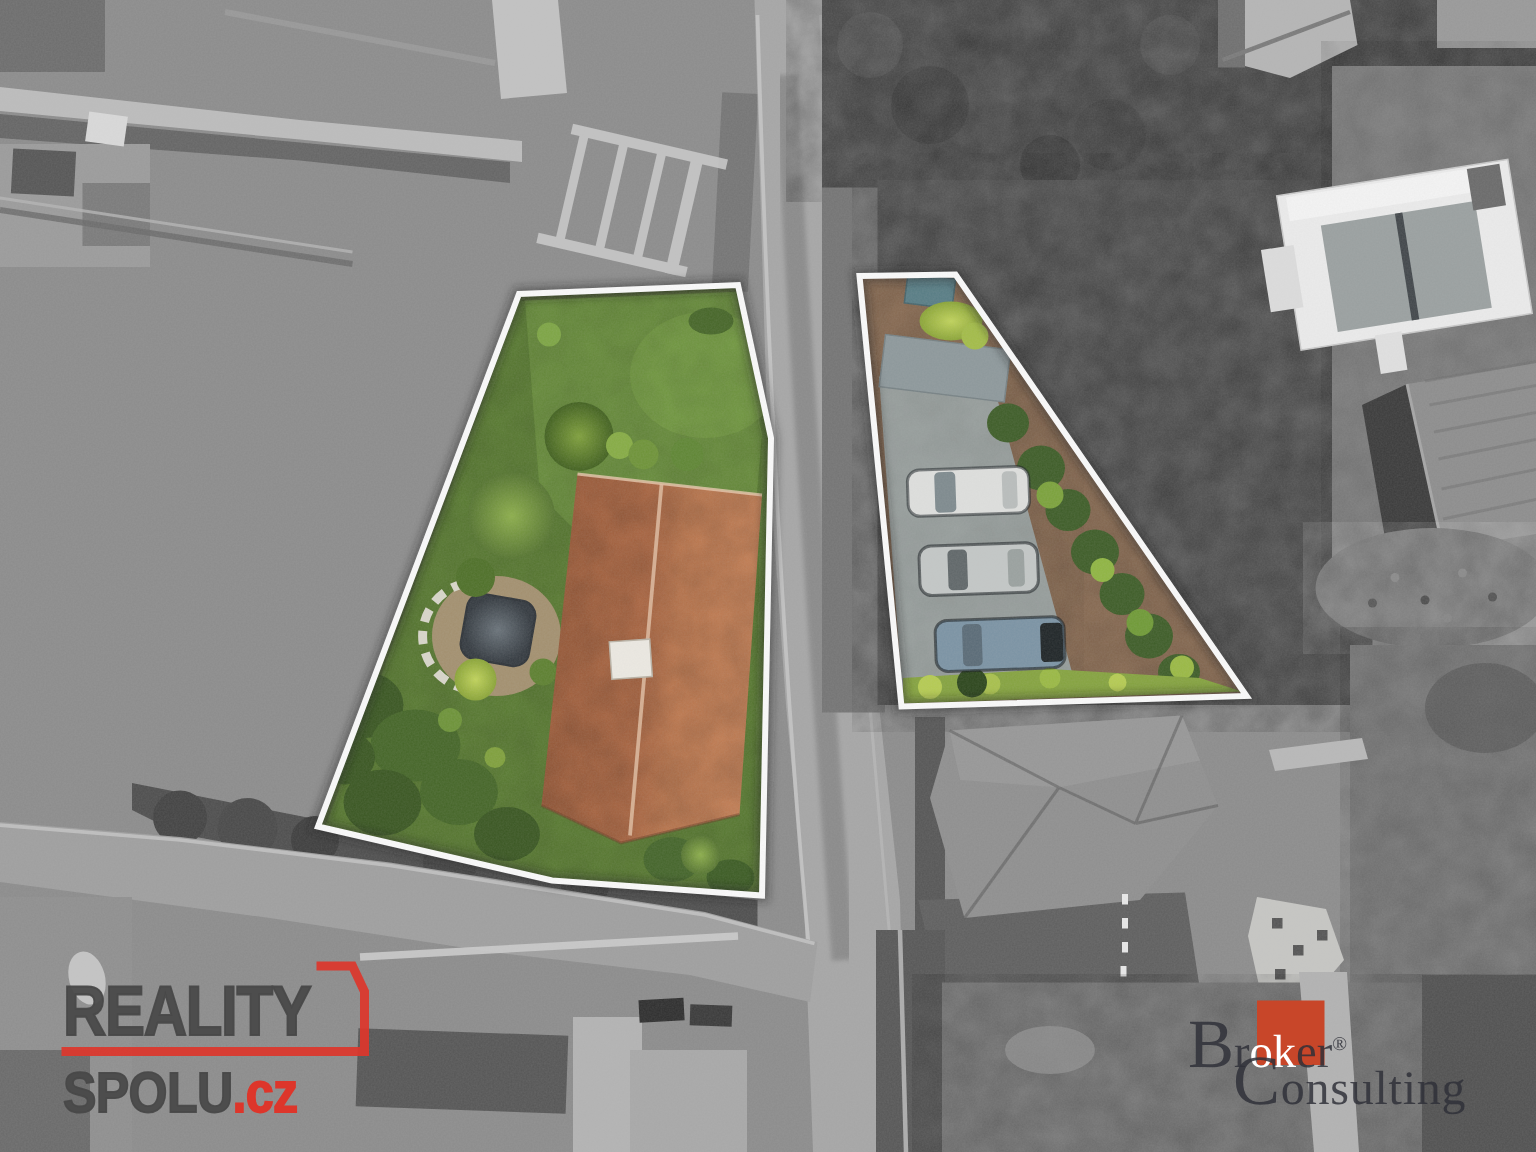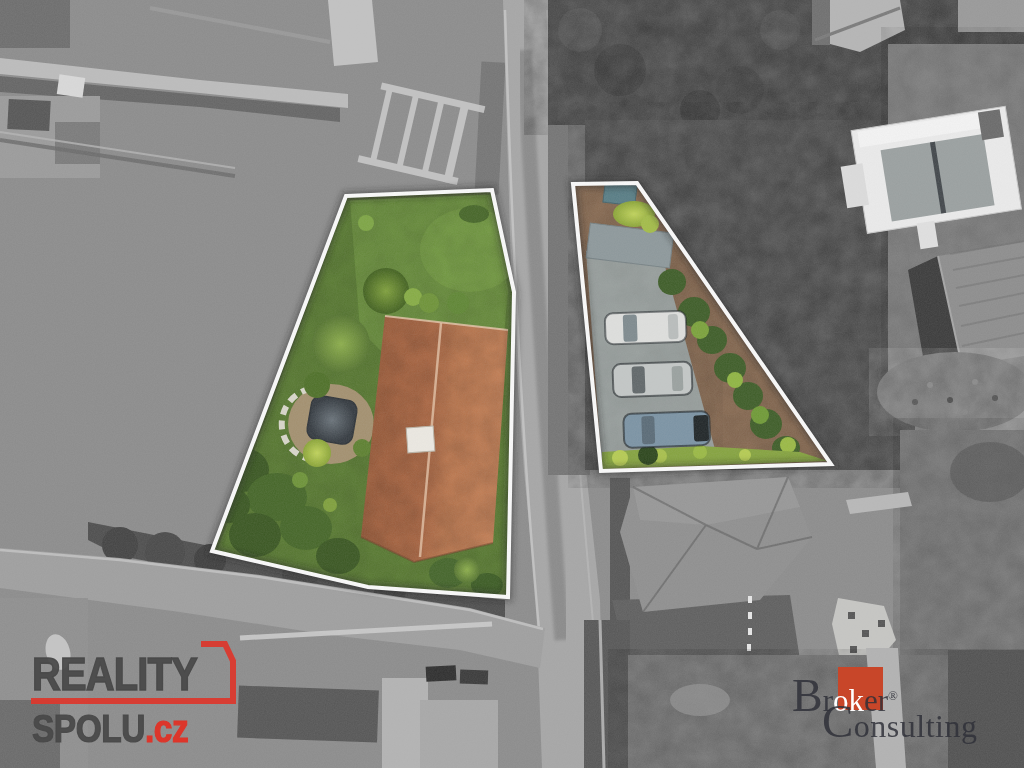--- a/index.html
+++ b/index.html
@@ -1,21 +1,21 @@
 <!DOCTYPE html>
 <html><head>
 <meta charset="utf-8">
 <style>
   html,body{margin:0;padding:0;background:#222;}
   #stage{position:relative;width:1024px;height:768px;overflow:hidden;
          font-family:"Liberation Sans",sans-serif;background:#8c8c8c;}
   #stage svg.scene{position:absolute;left:0;top:0;}
 
   
-  .wm-reality{position:absolute;left:6px;top:628px;width:280px;height:140px;pointer-events:none;}
+  .wm-reality{position:absolute;left:16px;top:628px;width:280px;height:140px;pointer-events:none;}
   .wm-reality .roofline{position:absolute;left:0;top:0;}
   .wm-reality .l1{position:absolute;left:26px;top:22px;font-size:47px;line-height:1;
       font-weight:700;color:rgba(72,72,72,0.93);letter-spacing:-1px;
       transform:scaleX(.85);transform-origin:left top;
       -webkit-text-stroke:1.4px rgba(72,72,72,0.93);white-space:nowrap;}
   .wm-reality .l2{position:absolute;left:26px;top:82px;font-size:38px;line-height:1;
       font-weight:700;color:rgba(72,72,72,0.93);letter-spacing:-0.5px;
       transform:scaleX(.88);transform-origin:left top;
       -webkit-text-stroke:1.2px rgba(72,72,72,0.93);white-space:nowrap;}
   .wm-reality .tld{color:#dd362b;-webkit-text-stroke:1.2px #dd362b;}

